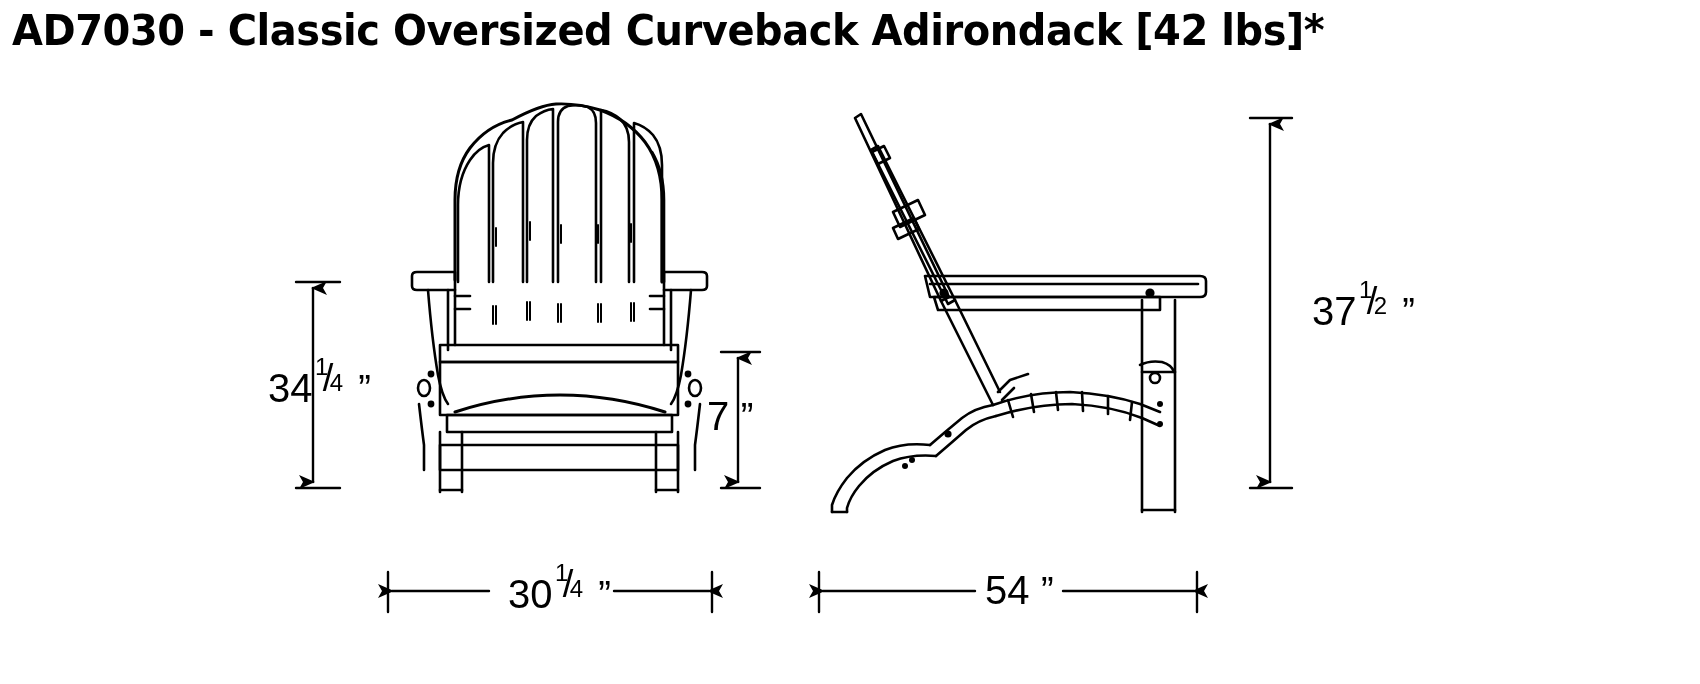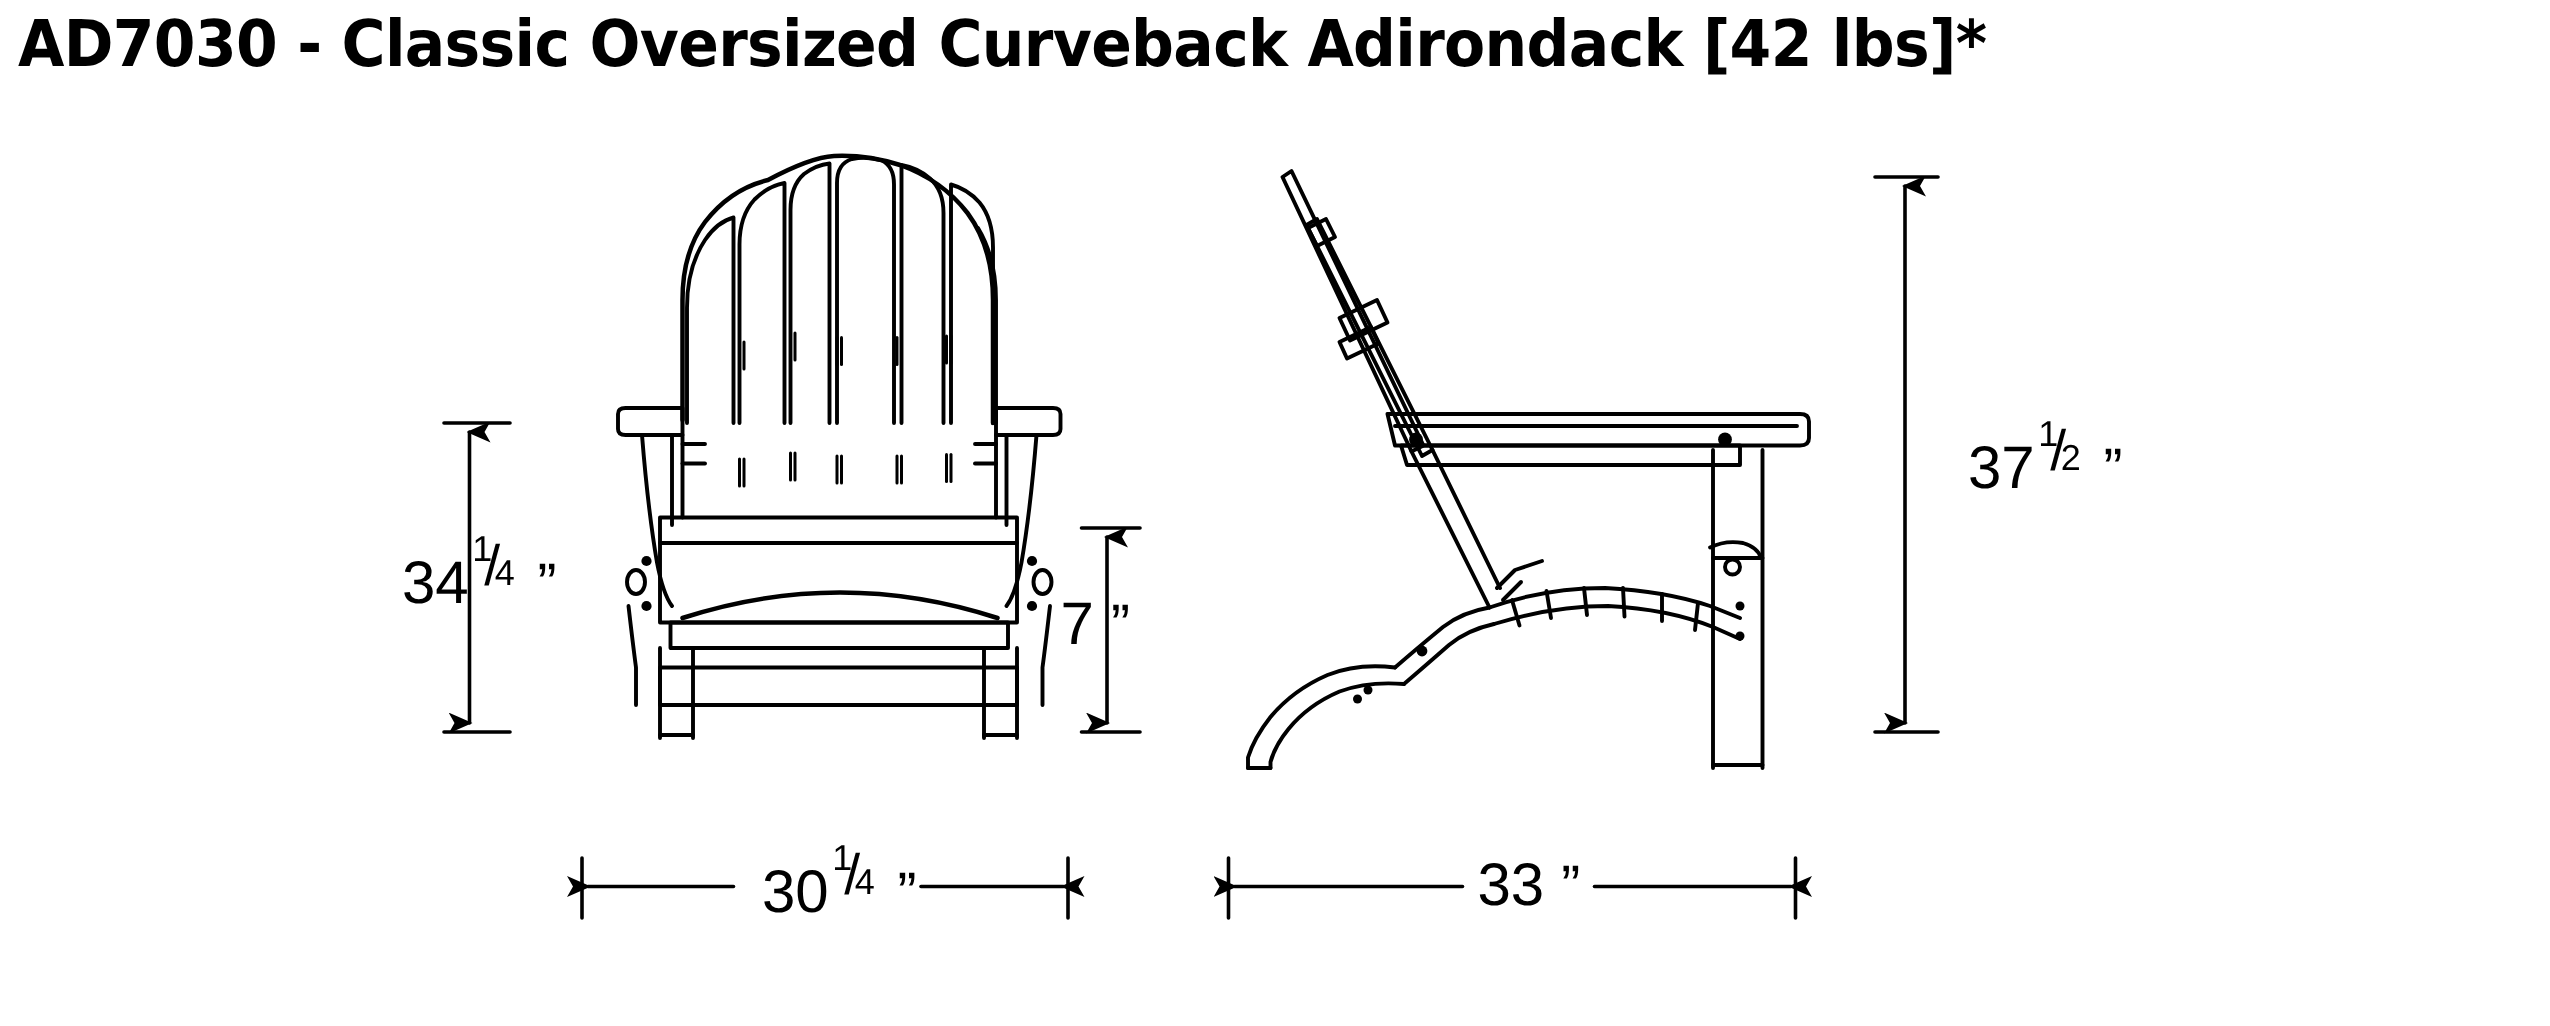--- a/index.html
+++ b/index.html
@@ -304,16 +304,16 @@
 
   <div class="dimlabel" style="left:1312px; top:285px;">
     <span>37</span><span class="frac"><span class="num">1</span><span class="bar">/</span><span class="den">2</span></span><span class="inchmark">”</span>
   </div>
 
   <div class="dimlabel" style="left:508px; top:568px;">
     <span>30</span><span class="frac"><span class="num">1</span><span class="bar">/</span><span class="den">4</span></span><span class="inchmark">”</span>
   </div>
 
   <div class="dimlabel" style="left:985px; top:570px;">
-    <span>33</span><span class="inchmark">”</span>
+    <span>54</span><span class="inchmark">”</span>
   </div>
 
 </div>
 
 </body></html>

